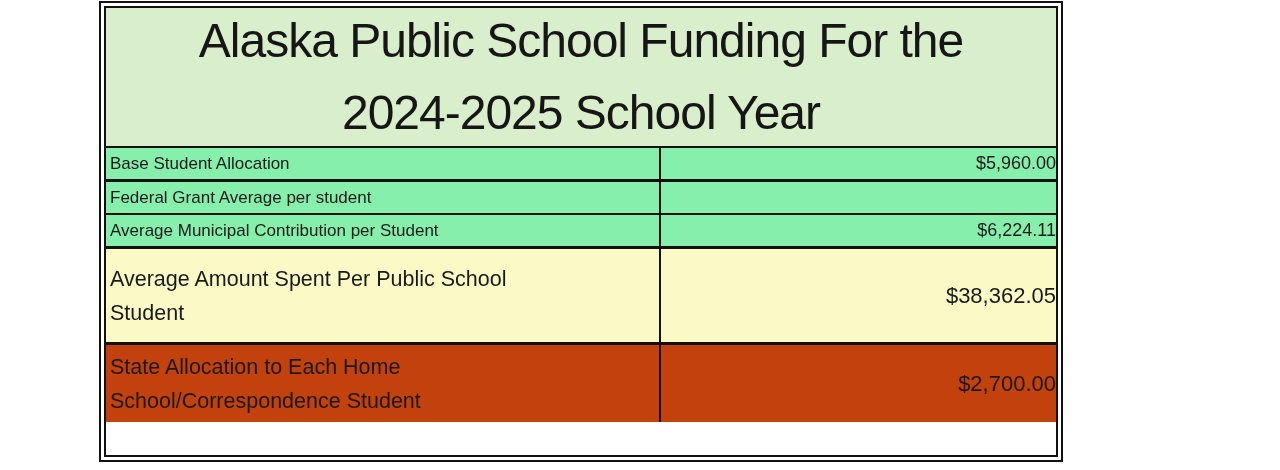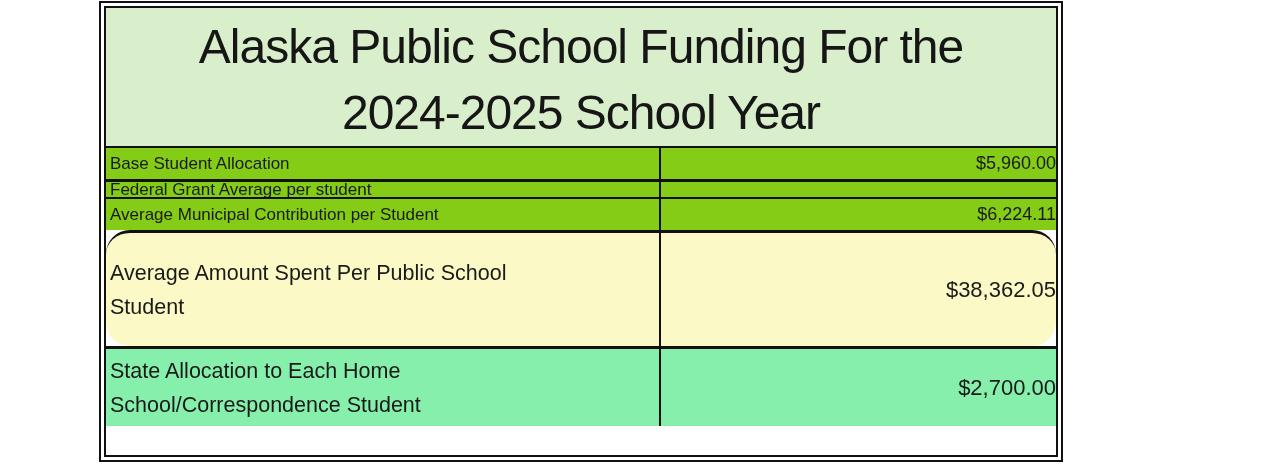--- a/index.html
+++ b/index.html
@@ -21,40 +21,40 @@
   .funding-table {
     width: 100%; height: 100%;
     border: 2px solid #111;
     display: flex;
     flex-direction: column;
   }
   .title-row {
     height: 138px;
     display: flex;
     flex-direction: column;
-    justify-content: flex-end;
+    justify-content: space-between;
     align-items: center;
     text-align: center;
   }
   .title-line {
     font-size: 48px;
     line-height: 66px;
     letter-spacing: -1px;
     color: #161616;
     white-space: nowrap;
   }
   .data-row {
     display: flex;
     border-top: 2px solid #111;
-    background: #84cc16;
+    background: #86efac;
   }
   .data-row.thick { border-top-width: 3px; }
   .data-row.plain  { height: 33px; }
-  .data-row.plain2 { height: 18px; }
-  .data-row.tall-yellow { height: 116px; border-radius: 24px; }
+  .data-row.plain2 { height: 34px; }
+  .data-row.tall-yellow { height: 96px; }
   .data-row.tall-green  { height: 80px; }
   .label-cell {
     width: 555px;
     border-right: 2px solid #111;
     display: flex;
     align-items: center;
     padding-left: 4px;
     font-size: 17px;
   }
   .value-cell {
@@ -100,21 +100,21 @@
     </div>
 
 
     <div class="data-row tall-yellow thick" style="background-color: rgb(251, 249, 197);">
       <div class="label-cell">
         <span class="wrap-label">Average Amount Spent Per Public School Student</span>
       </div>
       <div class="value-cell">$38,362.05</div>
     </div>
 
-    <div class="data-row tall-green thick" style="background-color: #86efac;">
+    <div class="data-row tall-green thick" style="background-color: #c2410c;">
       <div class="label-cell">
         <span class="wrap-label">State Allocation to Each Home School/Correspondence Student</span>
       </div>
       <div class="value-cell">$2,700.00</div>
     </div>
 
   </div>
 </div>
 
 </body></html>

